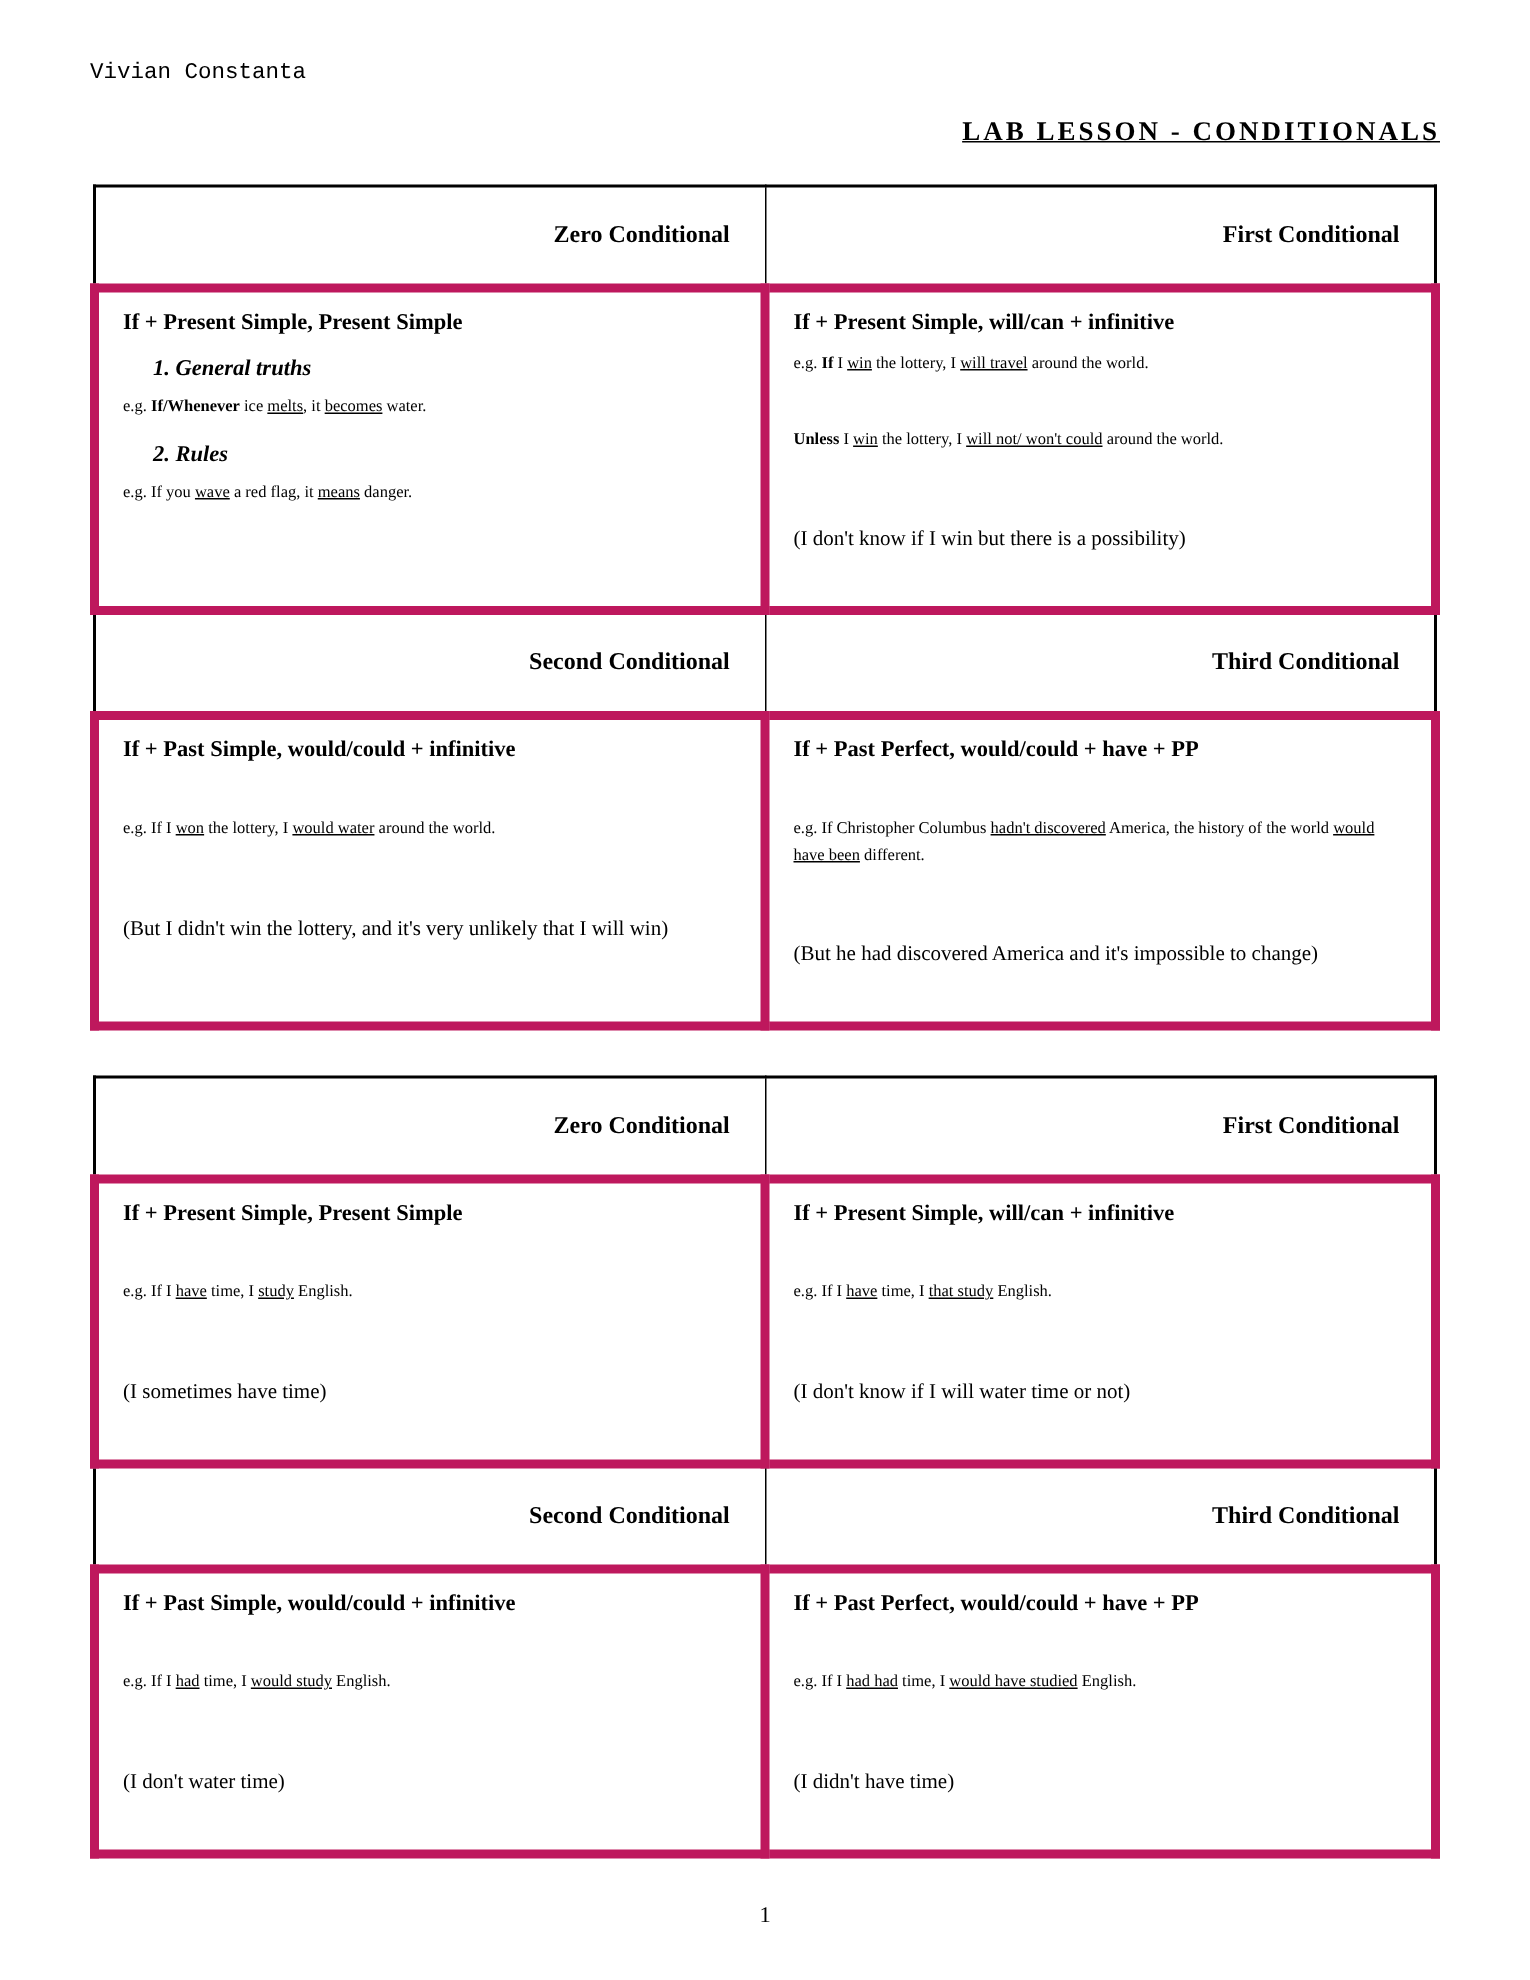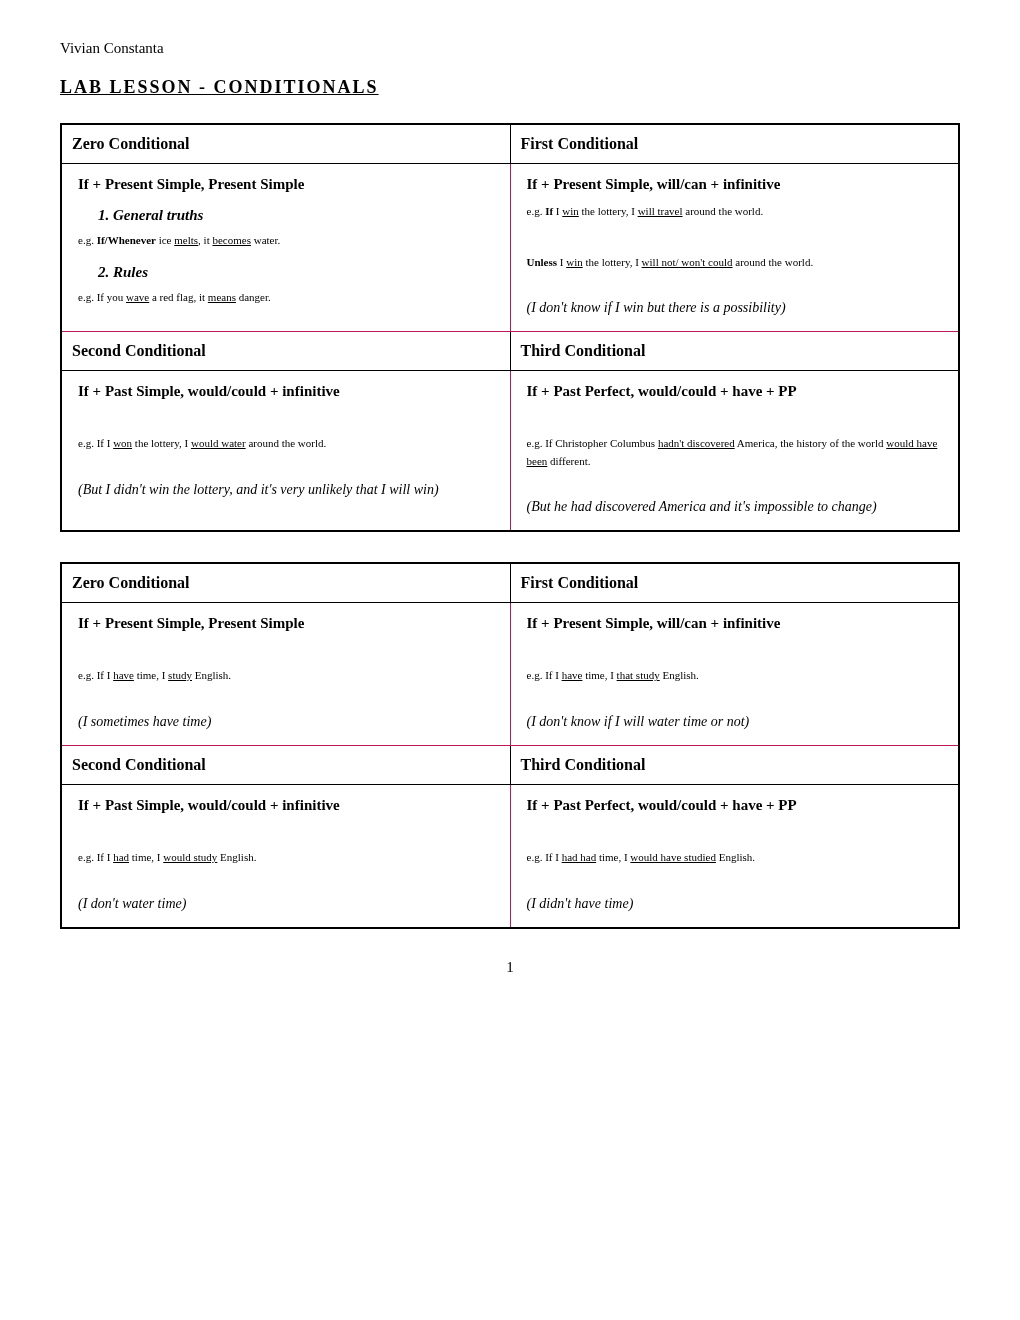--- a/index.html
+++ b/index.html
@@ -14,55 +14,55 @@
       font-size: 15px;
       color: #000;
       padding: 40px 60px;
       width: 1020px;
       min-height: 1320px;
     }
 
     .author {
       font-size: 15px;
       margin-bottom: 20px;
-      font-family: Liberation Serif, serif;
+      font-family: Liberation Mono, monospace;
     }
 
     .page-title {
-      text-align: left;
+      text-align: right;
       font-size: 18px;
       font-weight: bold;
       text-decoration: underline;
       text-transform: uppercase;
       letter-spacing: 2px;
       margin-bottom: 25px;
       font-family: 'Comic Sans MS', cursive;
     }
 
     table {
       width: 100%;
       border-collapse: collapse;
       margin-bottom: 30px;
       border: 2px solid #000;
     }
 
     td {
-      border: 1px solid #be185d;
+      border: 6px solid #be185d;
       padding: 12px 16px;
       vertical-align: top;
       width: 50%;
     }
 
     .col-header {
       background: #fff;
       font-weight: bold;
-      text-align: left;
+      text-align: right;
       font-size: 16px;
       border: 1px solid #000;
-      padding: 10px;
+      padding: 23px;
     }
 
     .formula {
       font-weight: bold;
       font-size: 15px;
       margin-bottom: 10px;
       display: block;
     }
 
     .section-title {
@@ -73,22 +73,21 @@
       font-size: 15px;
     }
 
     .example {
       margin: 8px 0;
       font-size: 11px;
       line-height: 1.6;
     }
 
     .italic-note {
-      font-style: italic;
-      margin: 1px 0;
+      margin: 22px 0;
       display: block;
       font-size: 14px;
       line-height: 1.5;
     }
 
     u {
       text-decoration: underline;
     }
 
     .page-number {

